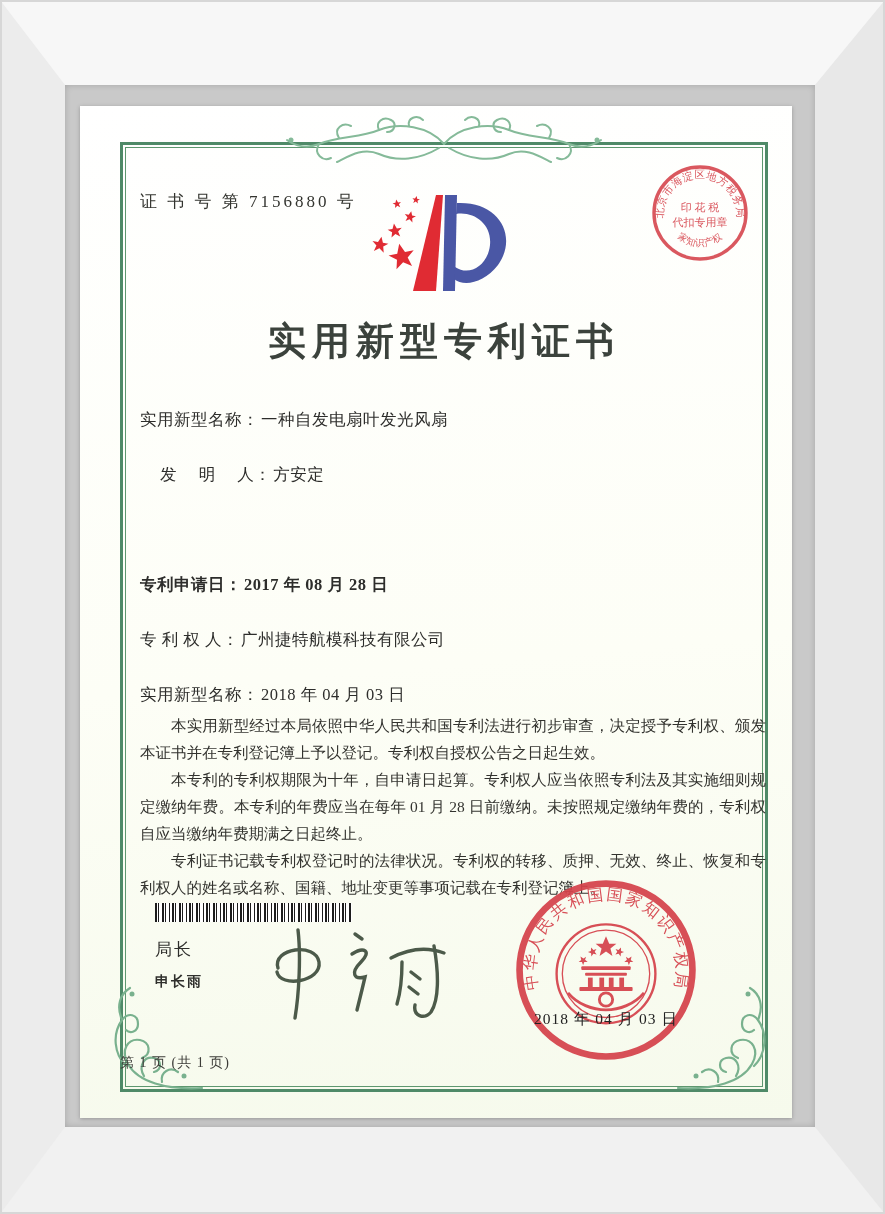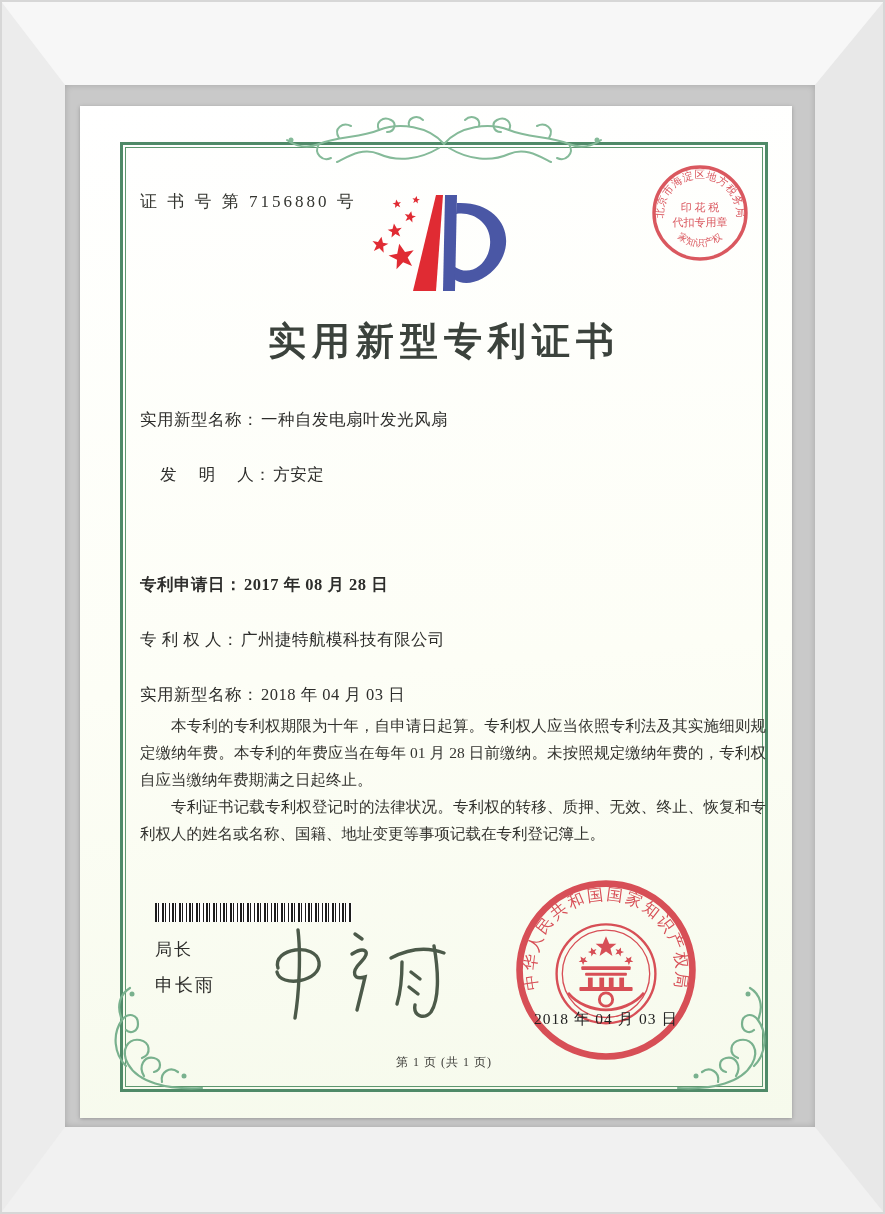--- a/index.html
+++ b/index.html
@@ -28,27 +28,27 @@
          font-size:38px;letter-spacing:6px;color:#3b423c;font-weight:600;margin-top:12px;}
   .field{position:absolute;left:60px;font-size:16.5px;color:#2d2d2b;letter-spacing:.5px;white-space:nowrap;}
   .field .lbl{margin-right:2px;}
   .paras{position:absolute;left:60px;top:606px;width:626px;font-size:15.5px;color:#33332f;
          line-height:27px;text-align:justify;}
   .paras p{margin:0;text-indent:2em;}
   .barcode{position:absolute;left:75px;top:797px;width:197px;height:19px;
          background:repeating-linear-gradient(90deg,#1c1c1c 0 2px,#fff 2px 3px,#1c1c1c 3px 4px,#fff 4px 7px,
                     #1c1c1c 7px 9px,#fff 9px 10px,#1c1c1c 10px 11px,#fff 11px 14px,#1c1c1c 14px 15px,#fff 15px 17px);}
   .director-title{position:absolute;left:75px;top:832px;font-size:17px;color:#2f2f2c;letter-spacing:2px;}
-  .director-name{position:absolute;left:75px;top:867px;font-size:18px;color:#2f2f2c;letter-spacing:2px;}
+  .director-name{position:absolute;left:75px;top:867px;font-size:14px;color:#2f2f2c;letter-spacing:2px;font-weight:bold;}
   .signature{position:absolute;left:178px;top:818px;width:210px;height:100px;}
   .seal{position:absolute;left:431px;top:769px;width:190px;height:190px;opacity:.92;}
   .seal-date{position:absolute;left:416px;top:903px;width:220px;text-align:center;
          font-size:15.5px;color:#222;letter-spacing:1px;}
-  .footer{position:absolute;left:40px;top:948px;width:648px;text-align:center;
-         font-size:12px;color:#3c3c38;letter-spacing:1px;}
+  .footer{position:absolute;left:40px;top:948px;width:648px;
+         font-size:14px;color:#3c3c38;letter-spacing:1px;}
   .tax-stamp{position:absolute;left:570px;top:57px;width:100px;height:100px;opacity:.88;}
   svg text{font-family:"Liberation Serif","DejaVu Serif",serif;}
 </style>
 </head>
 <body>
 
 <div id="stage">
 
   <div class="frame-bevel"></div>
   <div class="frame-edge"></div>
@@ -141,20 +141,21 @@
       <span class="lbl">专利申请日：</span><span>2017 年 08 月 28 日</span>
     </div>
     <div class="field" style="top:523px;">
       <span class="lbl">专 利 权 人：</span><span>广州捷特航模科技有限公司</span>
     </div>
     <div class="field" style="top:578px;">
       <span class="lbl">实用新型名称：</span><span>2018 年 04 月 03 日</span>
     </div>
 
     <div class="paras">
+      <p>本实用新型经过本局依照中华人民共和国专利法进行初步审查，决定授予专利权、颁发本证书并在专利登记簿上予以登记。专利权自授权公告之日起生效。</p>
       <p>本专利的专利权期限为十年，自申请日起算。专利权人应当依照专利法及其实施细则规定缴纳年费。本专利的年费应当在每年 01 月 28 日前缴纳。未按照规定缴纳年费的，专利权自应当缴纳年费期满之日起终止。</p>
       <p>专利证书记载专利权登记时的法律状况。专利权的转移、质押、无效、终止、恢复和专利权人的姓名或名称、国籍、地址变更等事项记载在专利登记簿上。</p>
     </div>
 
     <div class="barcode"></div>
 
     <div class="director-title">局长</div>
     <div class="director-name">申长雨</div>
 
     <svg class="signature" viewBox="0 0 210 100">

